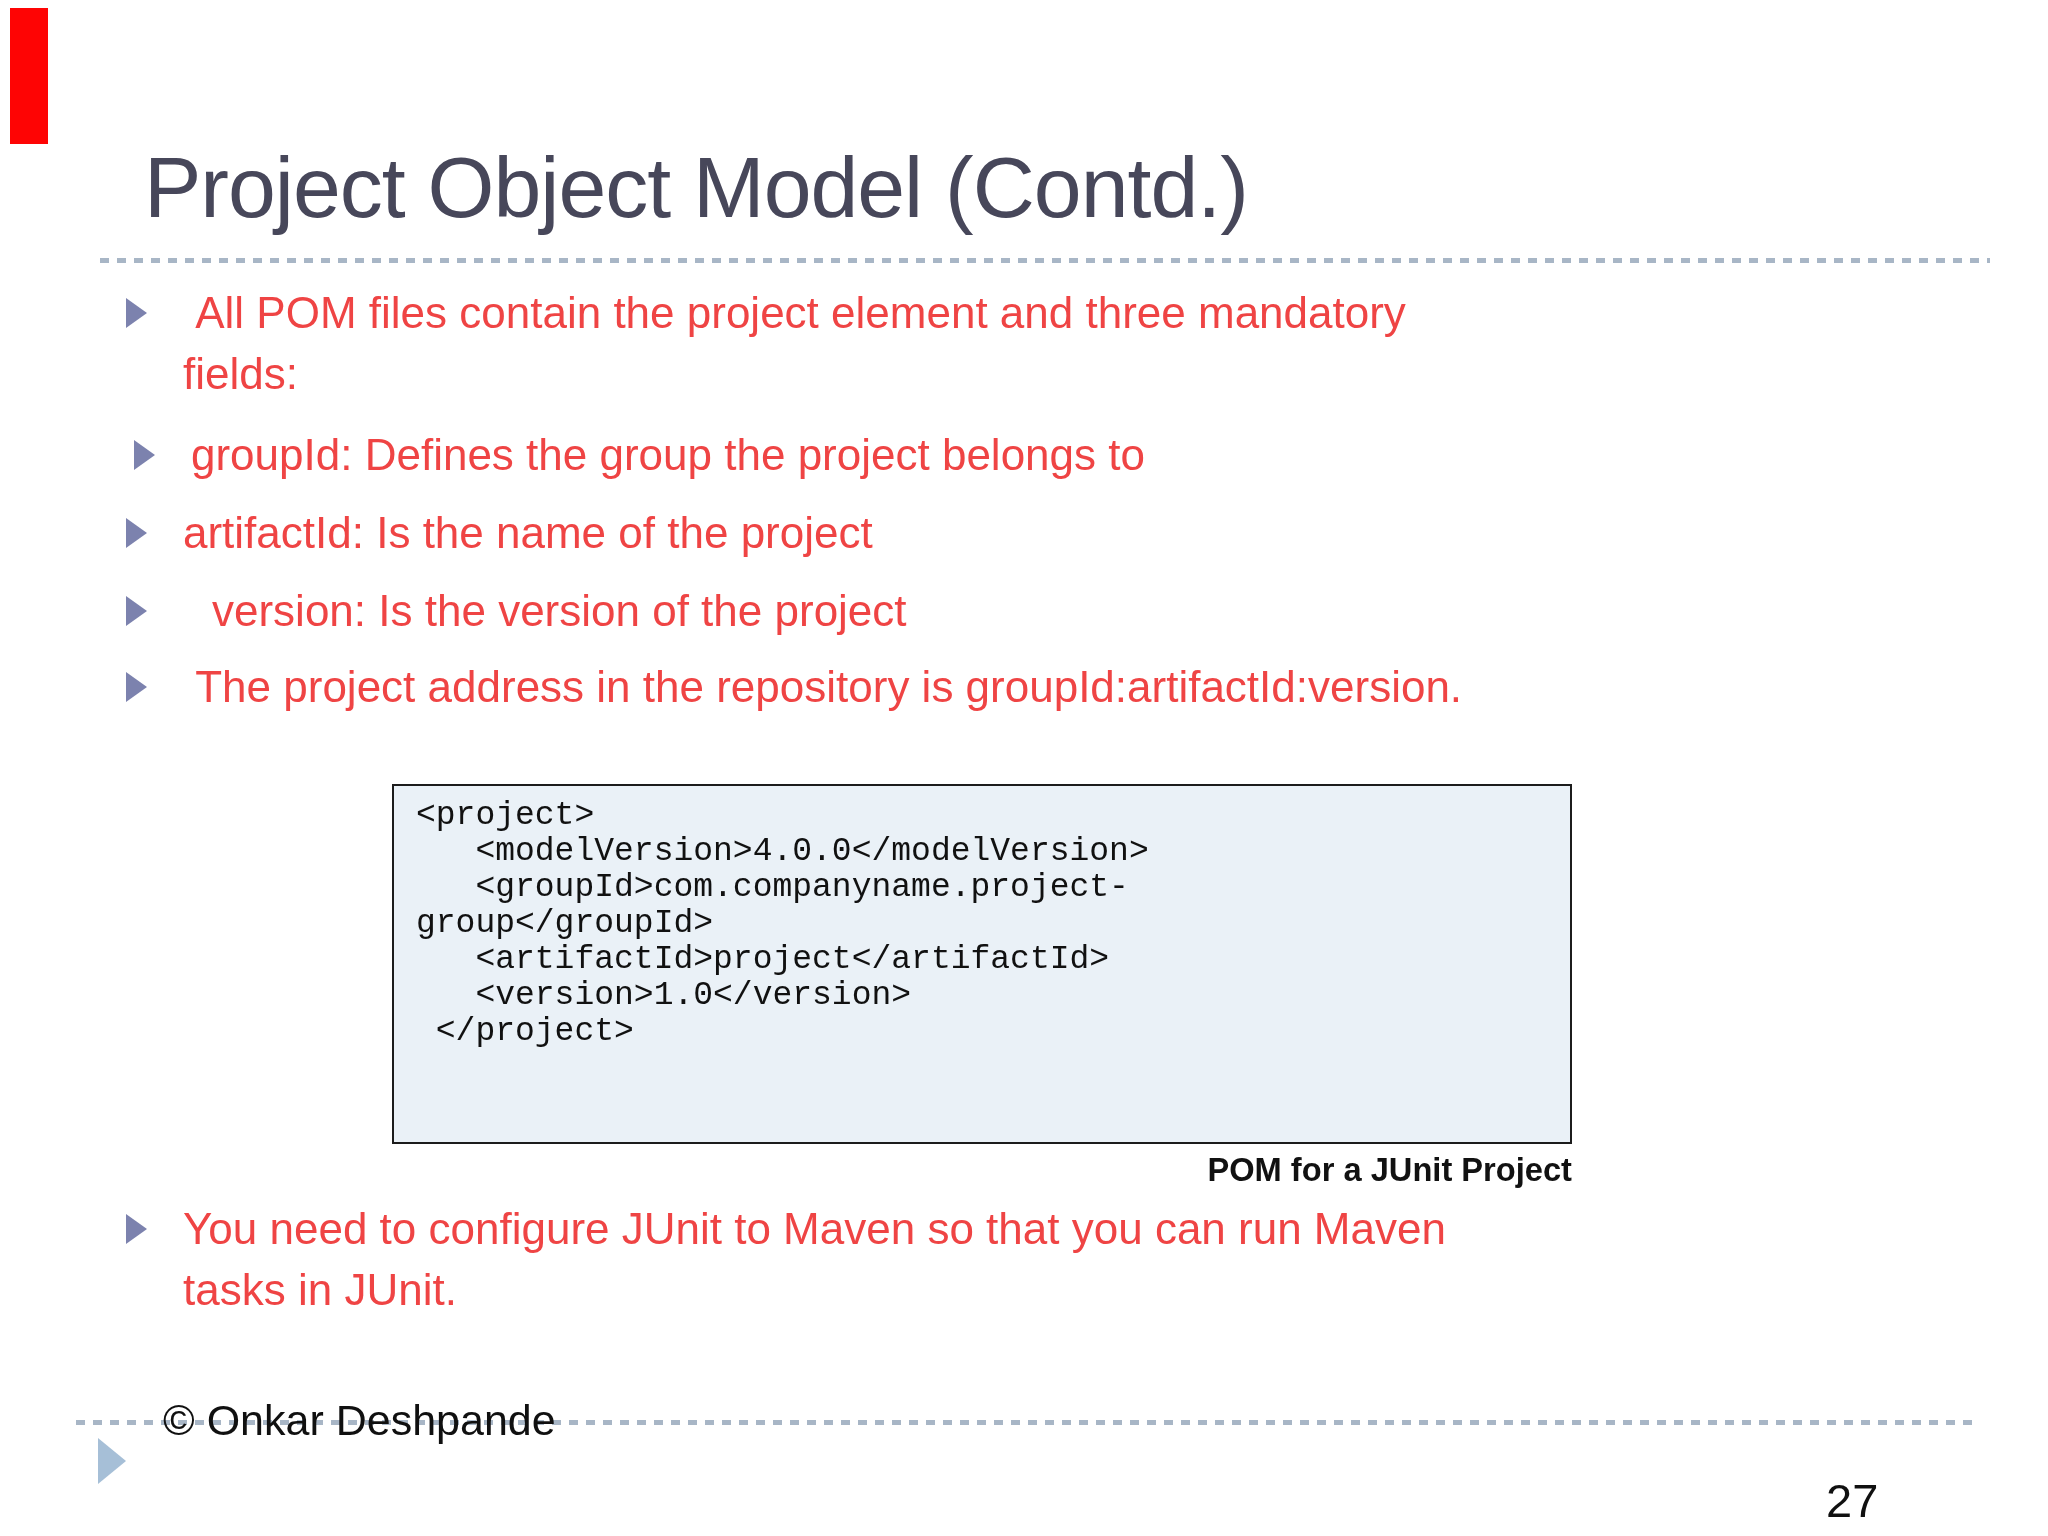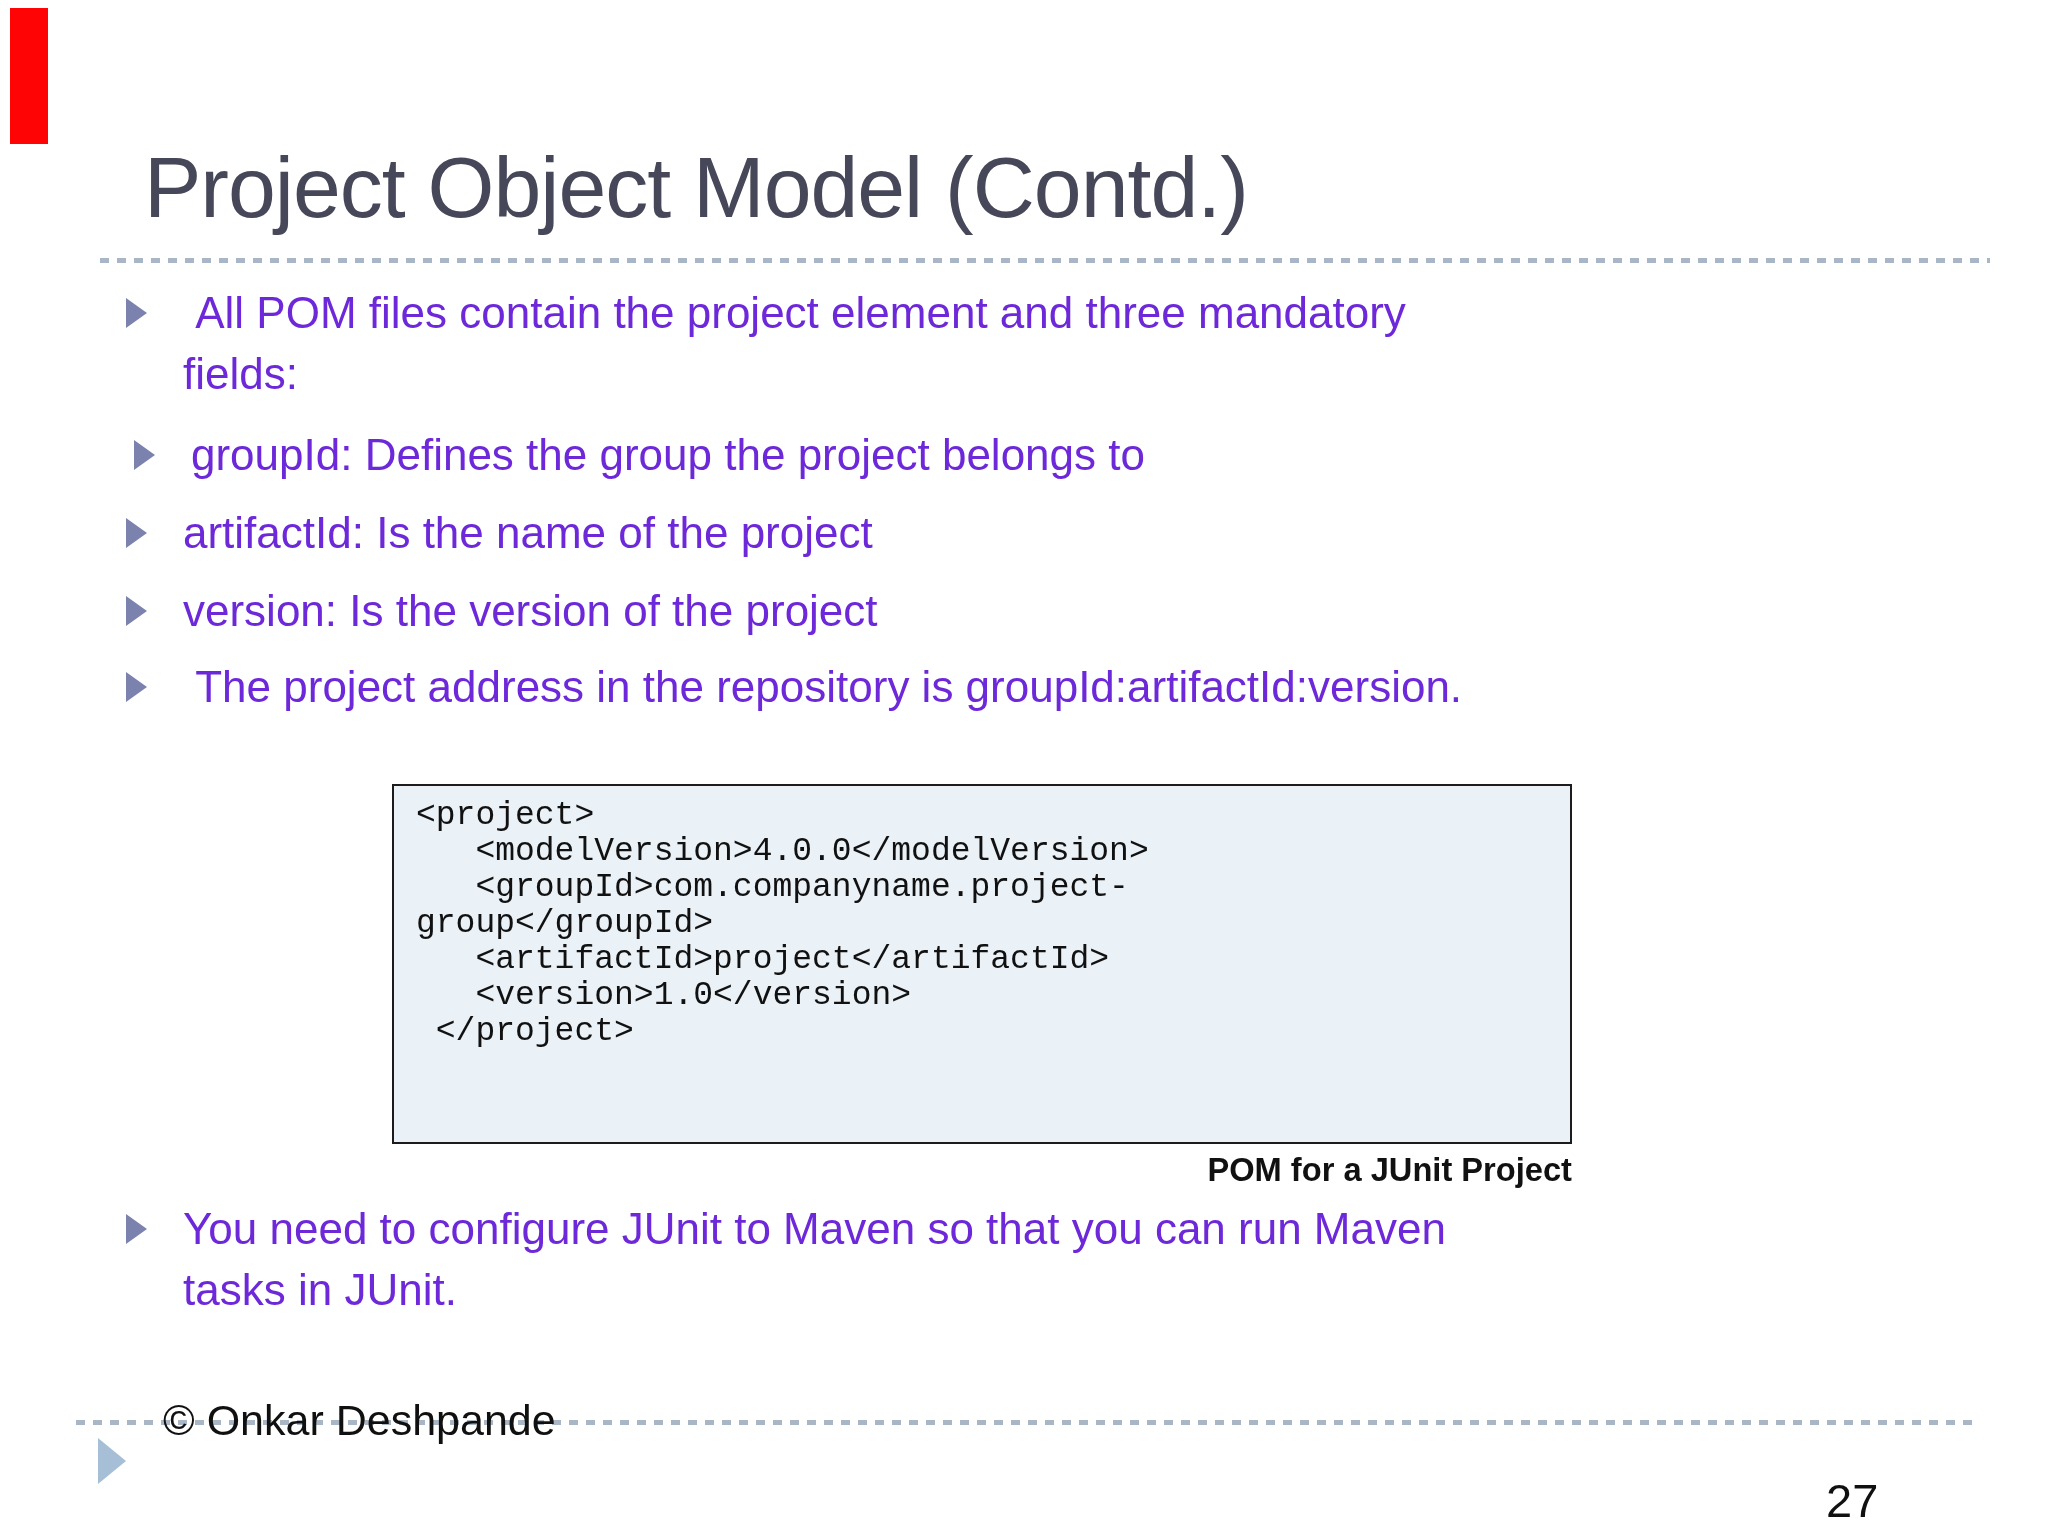--- a/index.html
+++ b/index.html
@@ -25,21 +25,21 @@
   .footer-rule{left:76px;top:1420px;width:1900px;}
 
   .bullet-row{display:flex;align-items:flex-start;left:126px;width:1880px;}
   .bullet-marker{
     width:0;height:0;flex:0 0 auto;margin-top:16px;margin-right:36px;
     border-left:21px solid #7c82ae;
     border-top:15px solid transparent;
     border-bottom:15px solid transparent;
   }
   .bullet-text{
-    font-size:44px;line-height:61px;color:#6d28d9;
+    font-size:44px;line-height:61px;color:#ef4444;
     white-space:pre-wrap;
   }
 
   .code-box{
     left:392px;top:784px;width:1180px;height:360px;box-sizing:border-box;
     background:#eaf1f7;border:2px solid #1c1c1c;
     padding:12px 0 0 22px;
   }
   .code-text{
     font-family:"Liberation Mono","DejaVu Sans Mono",monospace;
@@ -77,21 +77,21 @@
 <div class="abs bullet-row" style="top:424px;margin-left:8px;">
   <span class="bullet-marker"></span>
   <span class="bullet-text">groupId: Defines the group the project belongs to</span>
 </div>
 
 <div class="abs bullet-row" style="top:502px;">
   <span class="bullet-marker"></span>
   <span class="bullet-text">artifactId: Is the name of the project</span>
 </div>
 
-<div class="abs bullet-row" style="top:580px;">
+<div class="abs bullet-row" style="top:580px;gap:29px;">
   <span class="bullet-marker"></span>
   <span class="bullet-text">version: Is the version of the project</span>
 </div>
 
 <div class="abs bullet-row" style="top:656px;">
   <span class="bullet-marker"></span>
   <span class="bullet-text"> The project address in the repository is groupId:artifactId:version.</span>
 </div>
 
 <div class="abs code-box">

